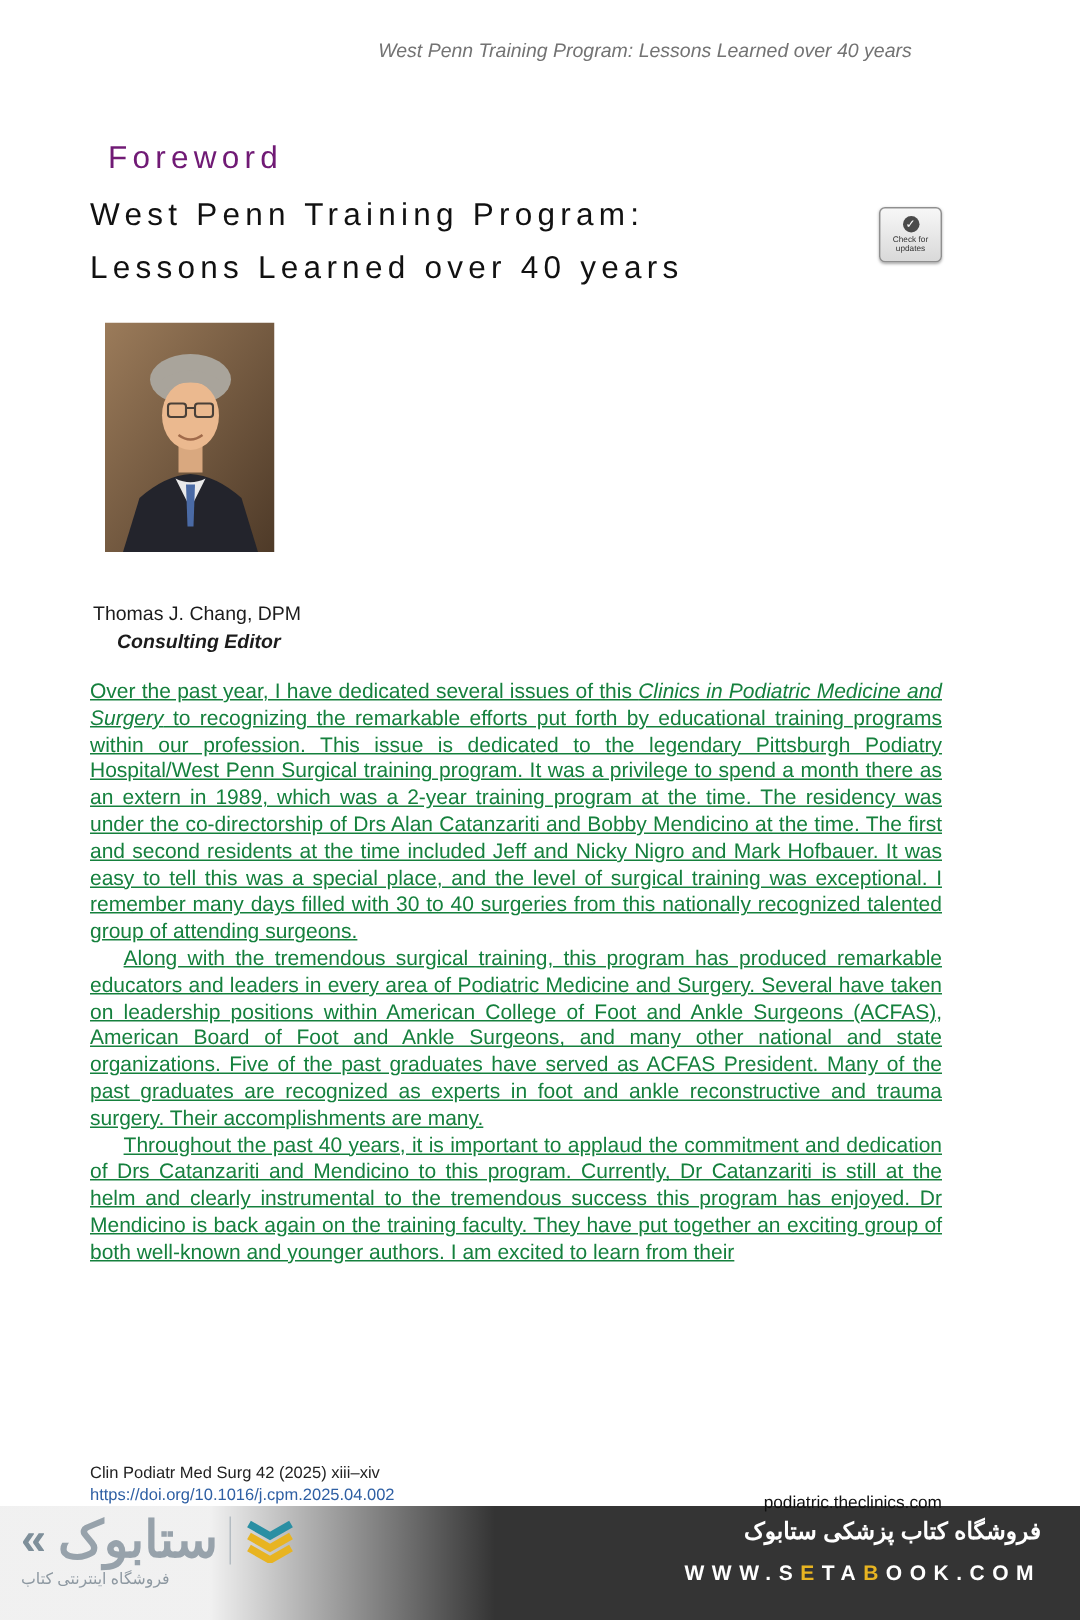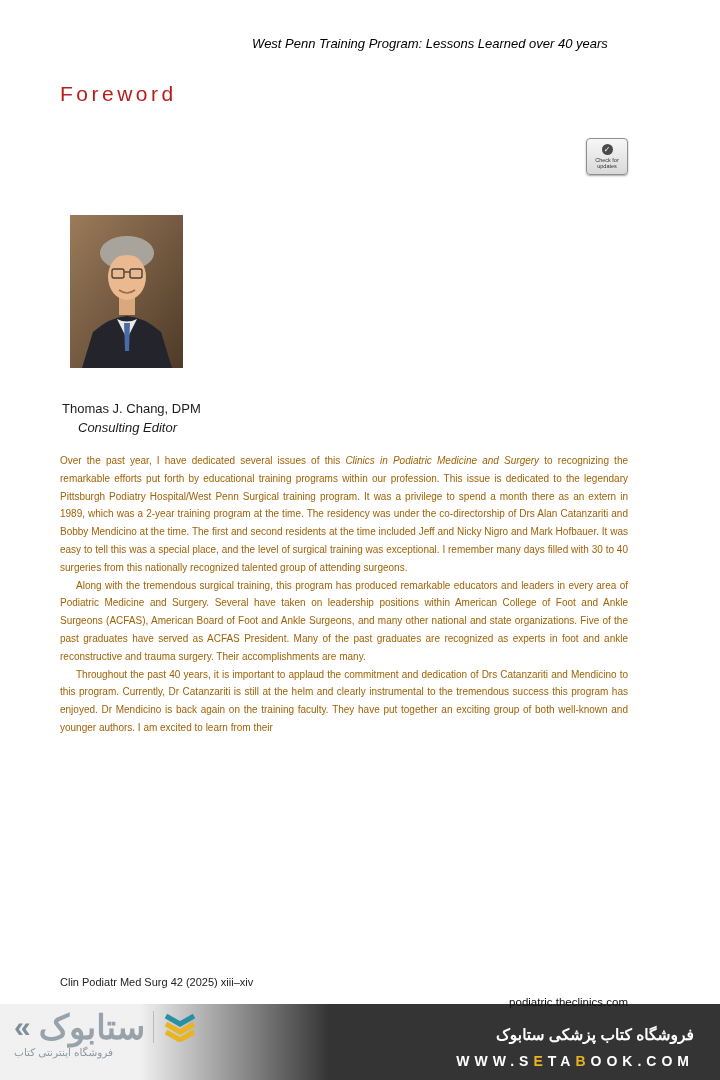--- a/index.html
+++ b/index.html
@@ -8,27 +8,27 @@
     width:720px; height:1080px;
     background:#ffffff;
     font-family:"Liberation Sans", sans-serif;
     color:#1f1f1f;
     position:relative;
     overflow:hidden;
   }
   .page { position:absolute; inset:0; background:#fff; }
 
   .running-head {
-    position:absolute; top:36px; left:140px; right:0;
-    text-align:center; font-style:italic; font-size:13px; color:#000000;
+    position:absolute; top:26px; left:140px; right:0;
+    text-align:center; font-style:italic; font-size:13px; color:#737373;
   }
 
   .section-heading {
-    position:absolute; top:82px; left:60px; margin:0;
-    font-size:21px; font-weight:400; letter-spacing:3.5px; color:#b91c1c;
+    position:absolute; top:82px; left:60px; margin:12px;
+    font-size:21px; font-weight:400; letter-spacing:3.5px; color:#701a75;
   }
   .article-title {
     position:absolute; top:126px; left:60px; margin:0;
     font-size:21px; font-weight:400; letter-spacing:3.5px; line-height:35px; color:#111;
   }
   .article-title span { display:block; }
 
   .crossmark {
     position:absolute; top:138px; left:586px; width:42px; height:37px;
     background:linear-gradient(#f7f7f7,#d9d9d9);
@@ -40,25 +40,25 @@
   .cm-circle {
     width:11px; height:11px; border-radius:50%; background:#4a4a4a;
     color:#fff; font-size:8px; line-height:11px; text-align:center;
   }
   .cm-text { font-size:5.5px; line-height:6px; color:#333; text-align:center; }
 
   .photo { position:absolute; top:215px; left:70px; width:113px; height:153px; }
   .photo svg { display:block; width:100%; height:100%; }
 
   .caption { position:absolute; top:401px; left:62px; font-size:13px; color:#1c1c1c; }
-  .caption .role { display:block; font-style:italic; padding-left:16px; margin-top:4px; }
+  .caption .role { display:block; font-style:italic; padding-left:16px; margin-top:4px;font-weight:bold; }
 
   .body-text {
     position:absolute; top:452px; left:60px; width:568px;
-    font-size:10px; line-height:17.8px; text-align:justify; color:#a16207;
+    font-size:14px; line-height:17.8px; text-align:justify; color:#15803d;text-decoration:underline;
   }
   .body-text p { margin:0; text-indent:1.6em; }
   .body-text p.first { text-indent:0; }
 
   .footer {
     position:absolute; left:60px; top:976px; width:568px;
     font-size:11px; color:#222; z-index:1;
   }
   .footer .doi { color:#2e5fa3; margin-top:3px; }
   .footer .journal {
@@ -75,34 +75,38 @@
   }
 
   .logo { position:absolute; left:14px; top:7px; z-index:3; }
   .logo-top { display:flex; align-items:center; gap:8px; }
   .logo-chev { font-size:30px; line-height:30px; color:#7e8f9a; font-weight:bold; }
   .logo-fa { font-size:34px; color:#97a2ab; font-weight:bold; line-height:30px; }
   .logo-divider { width:1px; height:32px; background:#b4bcc2; }
   .logo-book { width:36px; height:30px; }
   .logo-sub { font-size:10.5px; color:#8d98a1; margin-top:3px; letter-spacing:.5px; text-align:left; }
 
-  .banner-right { position:absolute; right:26px; top:22px; text-align:right; z-index:3; }
+  .banner-right { position:absolute; right:26px; top:8px; text-align:right; z-index:3; }
   .banner-fa { color:#ffffff; font-size:15.5px; font-weight:bold; margin-bottom:9px; }
   .banner-url { color:#ffffff; font-size:14px; font-weight:bold; letter-spacing:5px; }
   .banner-url .y { color:#e8b421; }
 </style>
 </head>
 <body>
 
 <div class="page">
 
   <div class="running-head">West Penn Training Program: Lessons Learned over 40 years</div>
 
   <h1 class="section-heading">Foreword</h1>
 
+  <h2 class="article-title">
+    <span>West Penn Training Program:</span>
+    <span>Lessons Learned over 40 years</span>
+  </h2>
 
   <div class="crossmark">
     <span class="cm-circle">✓</span>
     <span class="cm-text">
       <span>Check for</span><br>
       <span>updates</span>
     </span>
   </div>
 
   <div class="photo">
@@ -134,20 +138,21 @@
   </div>
 
   <div class="body-text">
     <p class="first"><span>Over the past year, I have dedicated several issues of this </span><i>Clinics in Podiatric Medicine and Surgery</i><span> to recognizing the remarkable efforts put forth by educational training programs within our profession. This issue is dedicated to the legendary Pittsburgh Podiatry Hospital/West Penn Surgical training program. It was a privilege to spend a month there as an extern in 1989, which was a 2-year training program at the time. The residency was under the co-directorship of Drs Alan Catanzariti and Bobby Mendicino at the time. The first and second residents at the time included Jeff and Nicky Nigro and Mark Hofbauer. It was easy to tell this was a special place, and the level of surgical training was exceptional. I remember many days filled with 30 to 40 surgeries from this nationally recognized talented group of attending surgeons.</span></p>
     <p>Along with the tremendous surgical training, this program has produced remarkable educators and leaders in every area of Podiatric Medicine and Surgery. Several have taken on leadership positions within American College of Foot and Ankle Surgeons (ACFAS), American Board of Foot and Ankle Surgeons, and many other national and state organizations. Five of the past graduates have served as ACFAS President. Many of the past graduates are recognized as experts in foot and ankle reconstructive and trauma surgery. Their accomplishments are many.</p>
     <p>Throughout the past 40 years, it is important to applaud the commitment and dedication of Drs Catanzariti and Mendicino to this program. Currently, Dr Catanzariti is still at the helm and clearly instrumental to the tremendous success this program has enjoyed. Dr Mendicino is back again on the training faculty. They have put together an exciting group of both well-known and younger authors. I am excited to learn from their</p>
   </div>
 
   <div class="footer">
     <div>Clin Podiatr Med Surg 42 (2025) xiii–xiv</div>
+    <div class="doi">https://doi.org/10.1016/j.cpm.2025.04.002</div>
     <div class="journal">podiatric.theclinics.com</div>
   </div>
 
 </div>
 
 <div class="banner">
 
   <div class="logo">
     <div class="logo-top">
       <span class="logo-chev">«</span>

